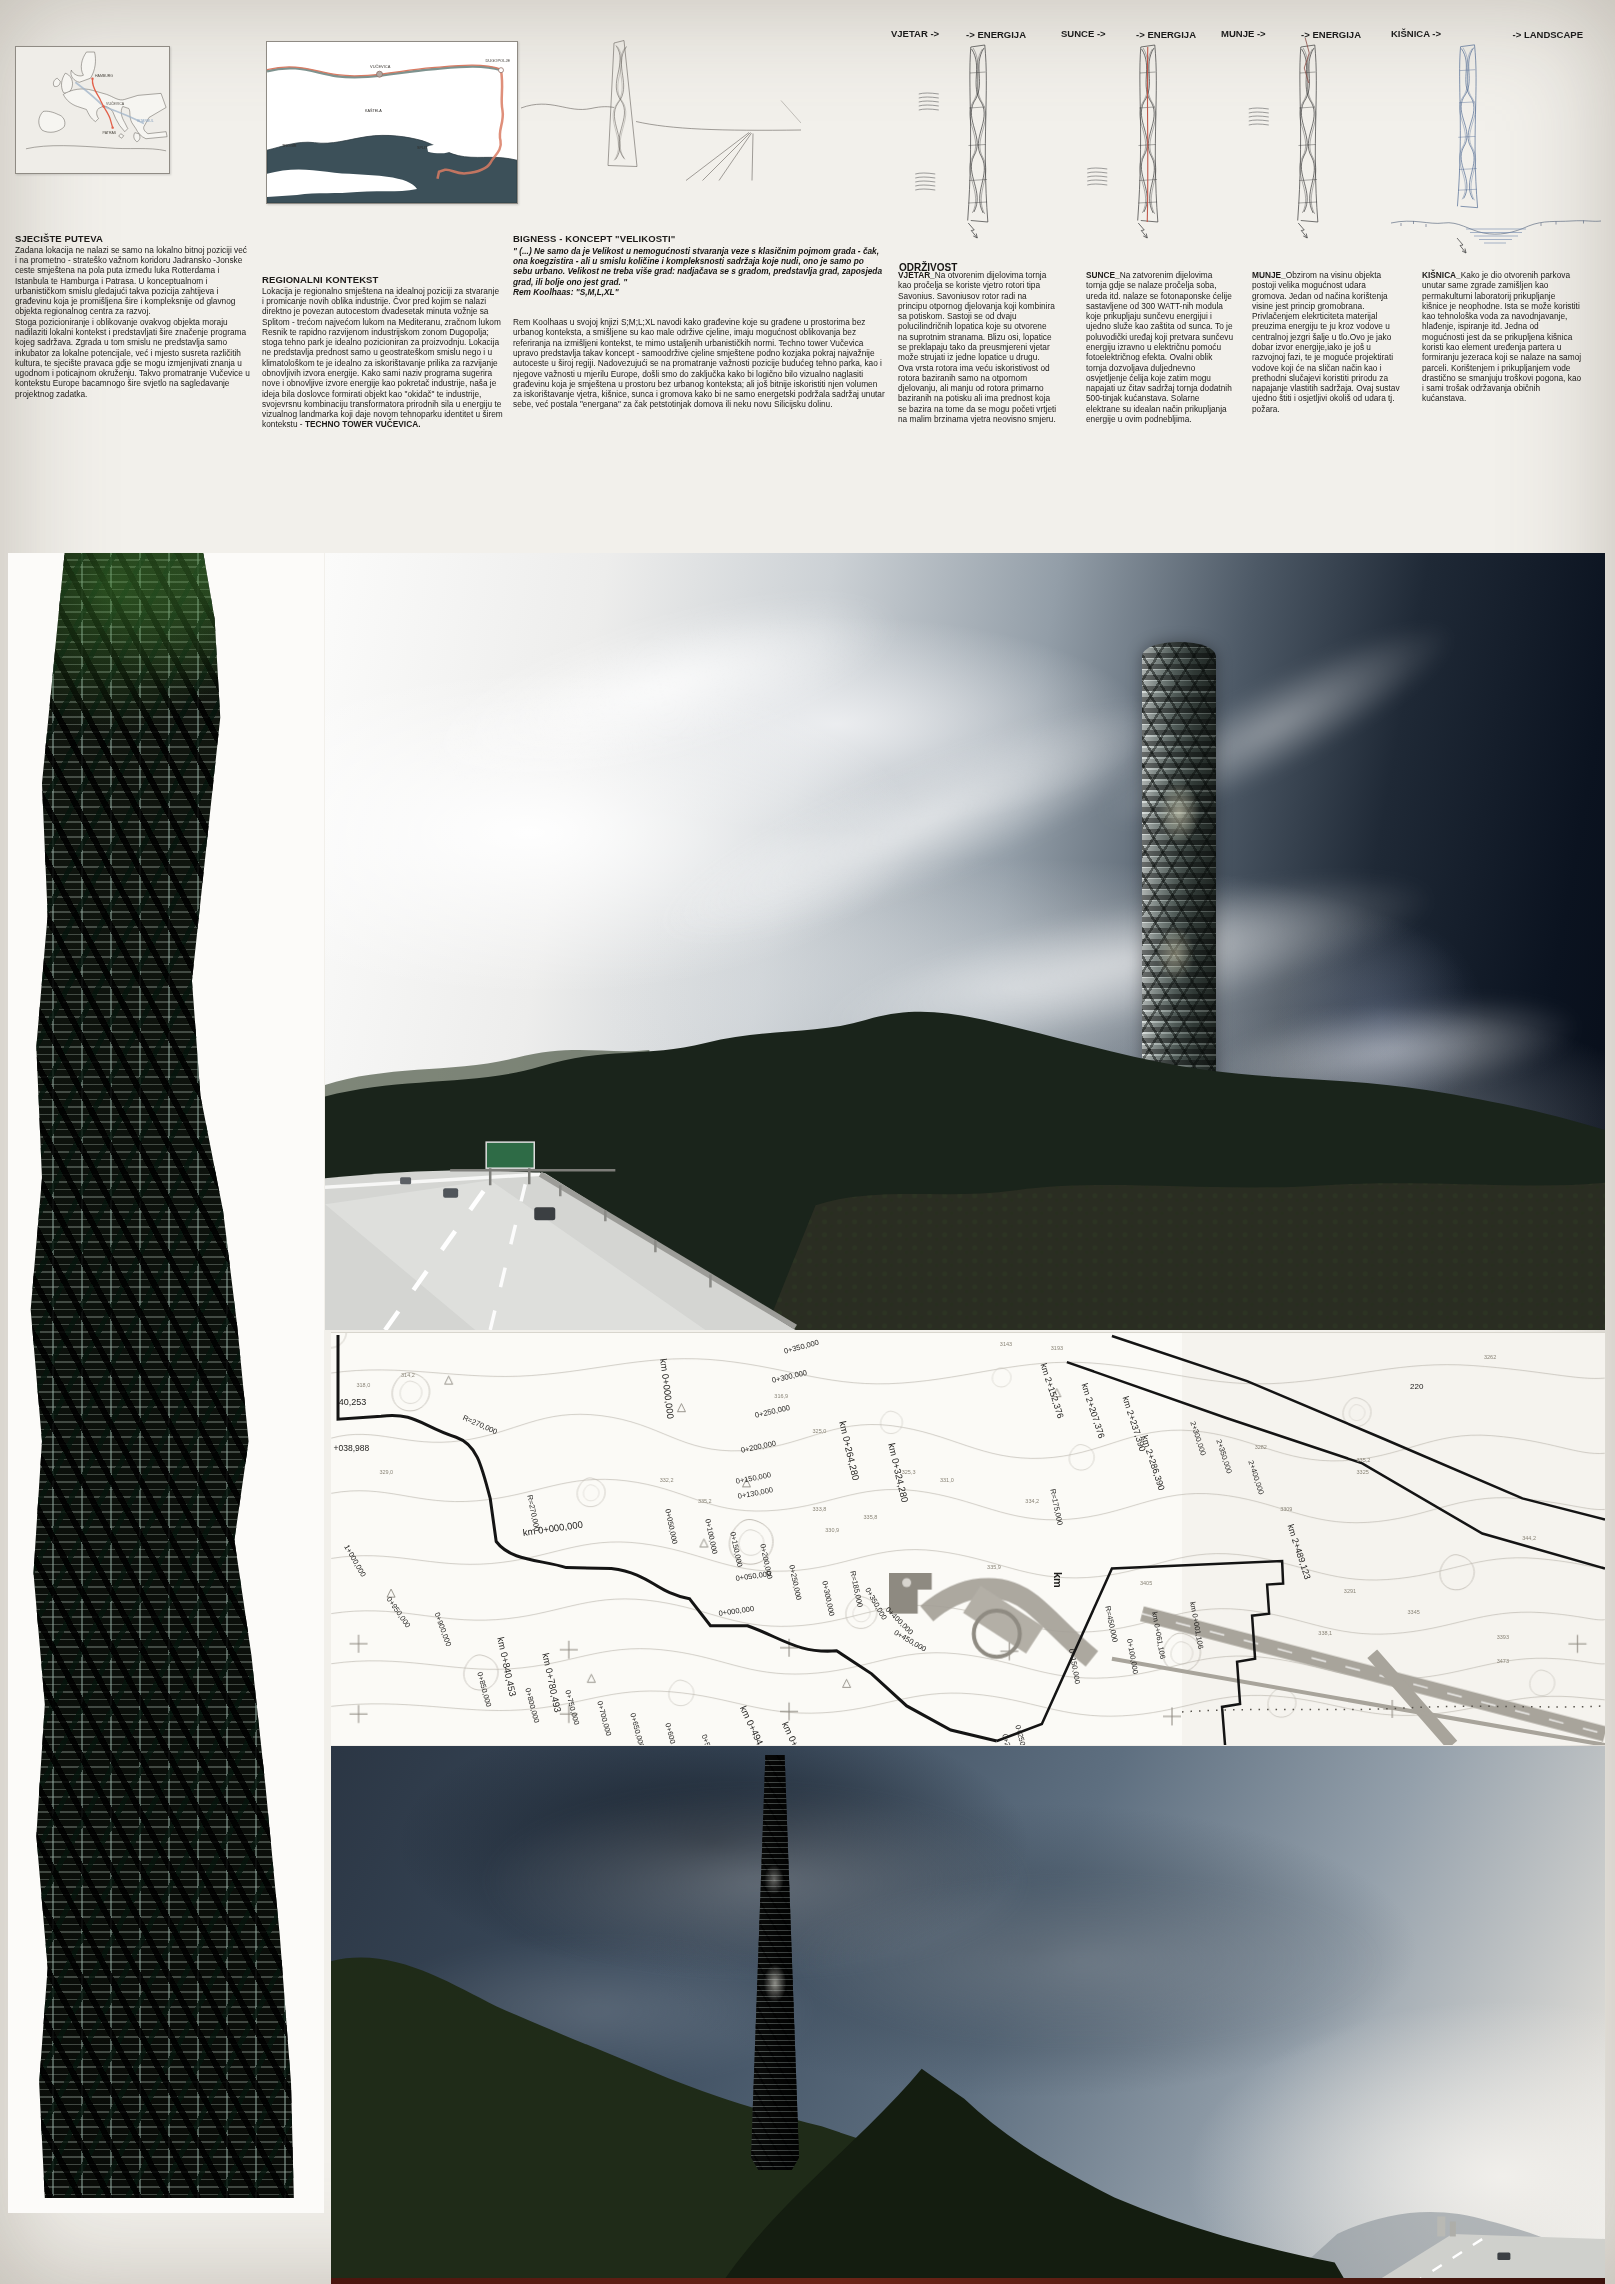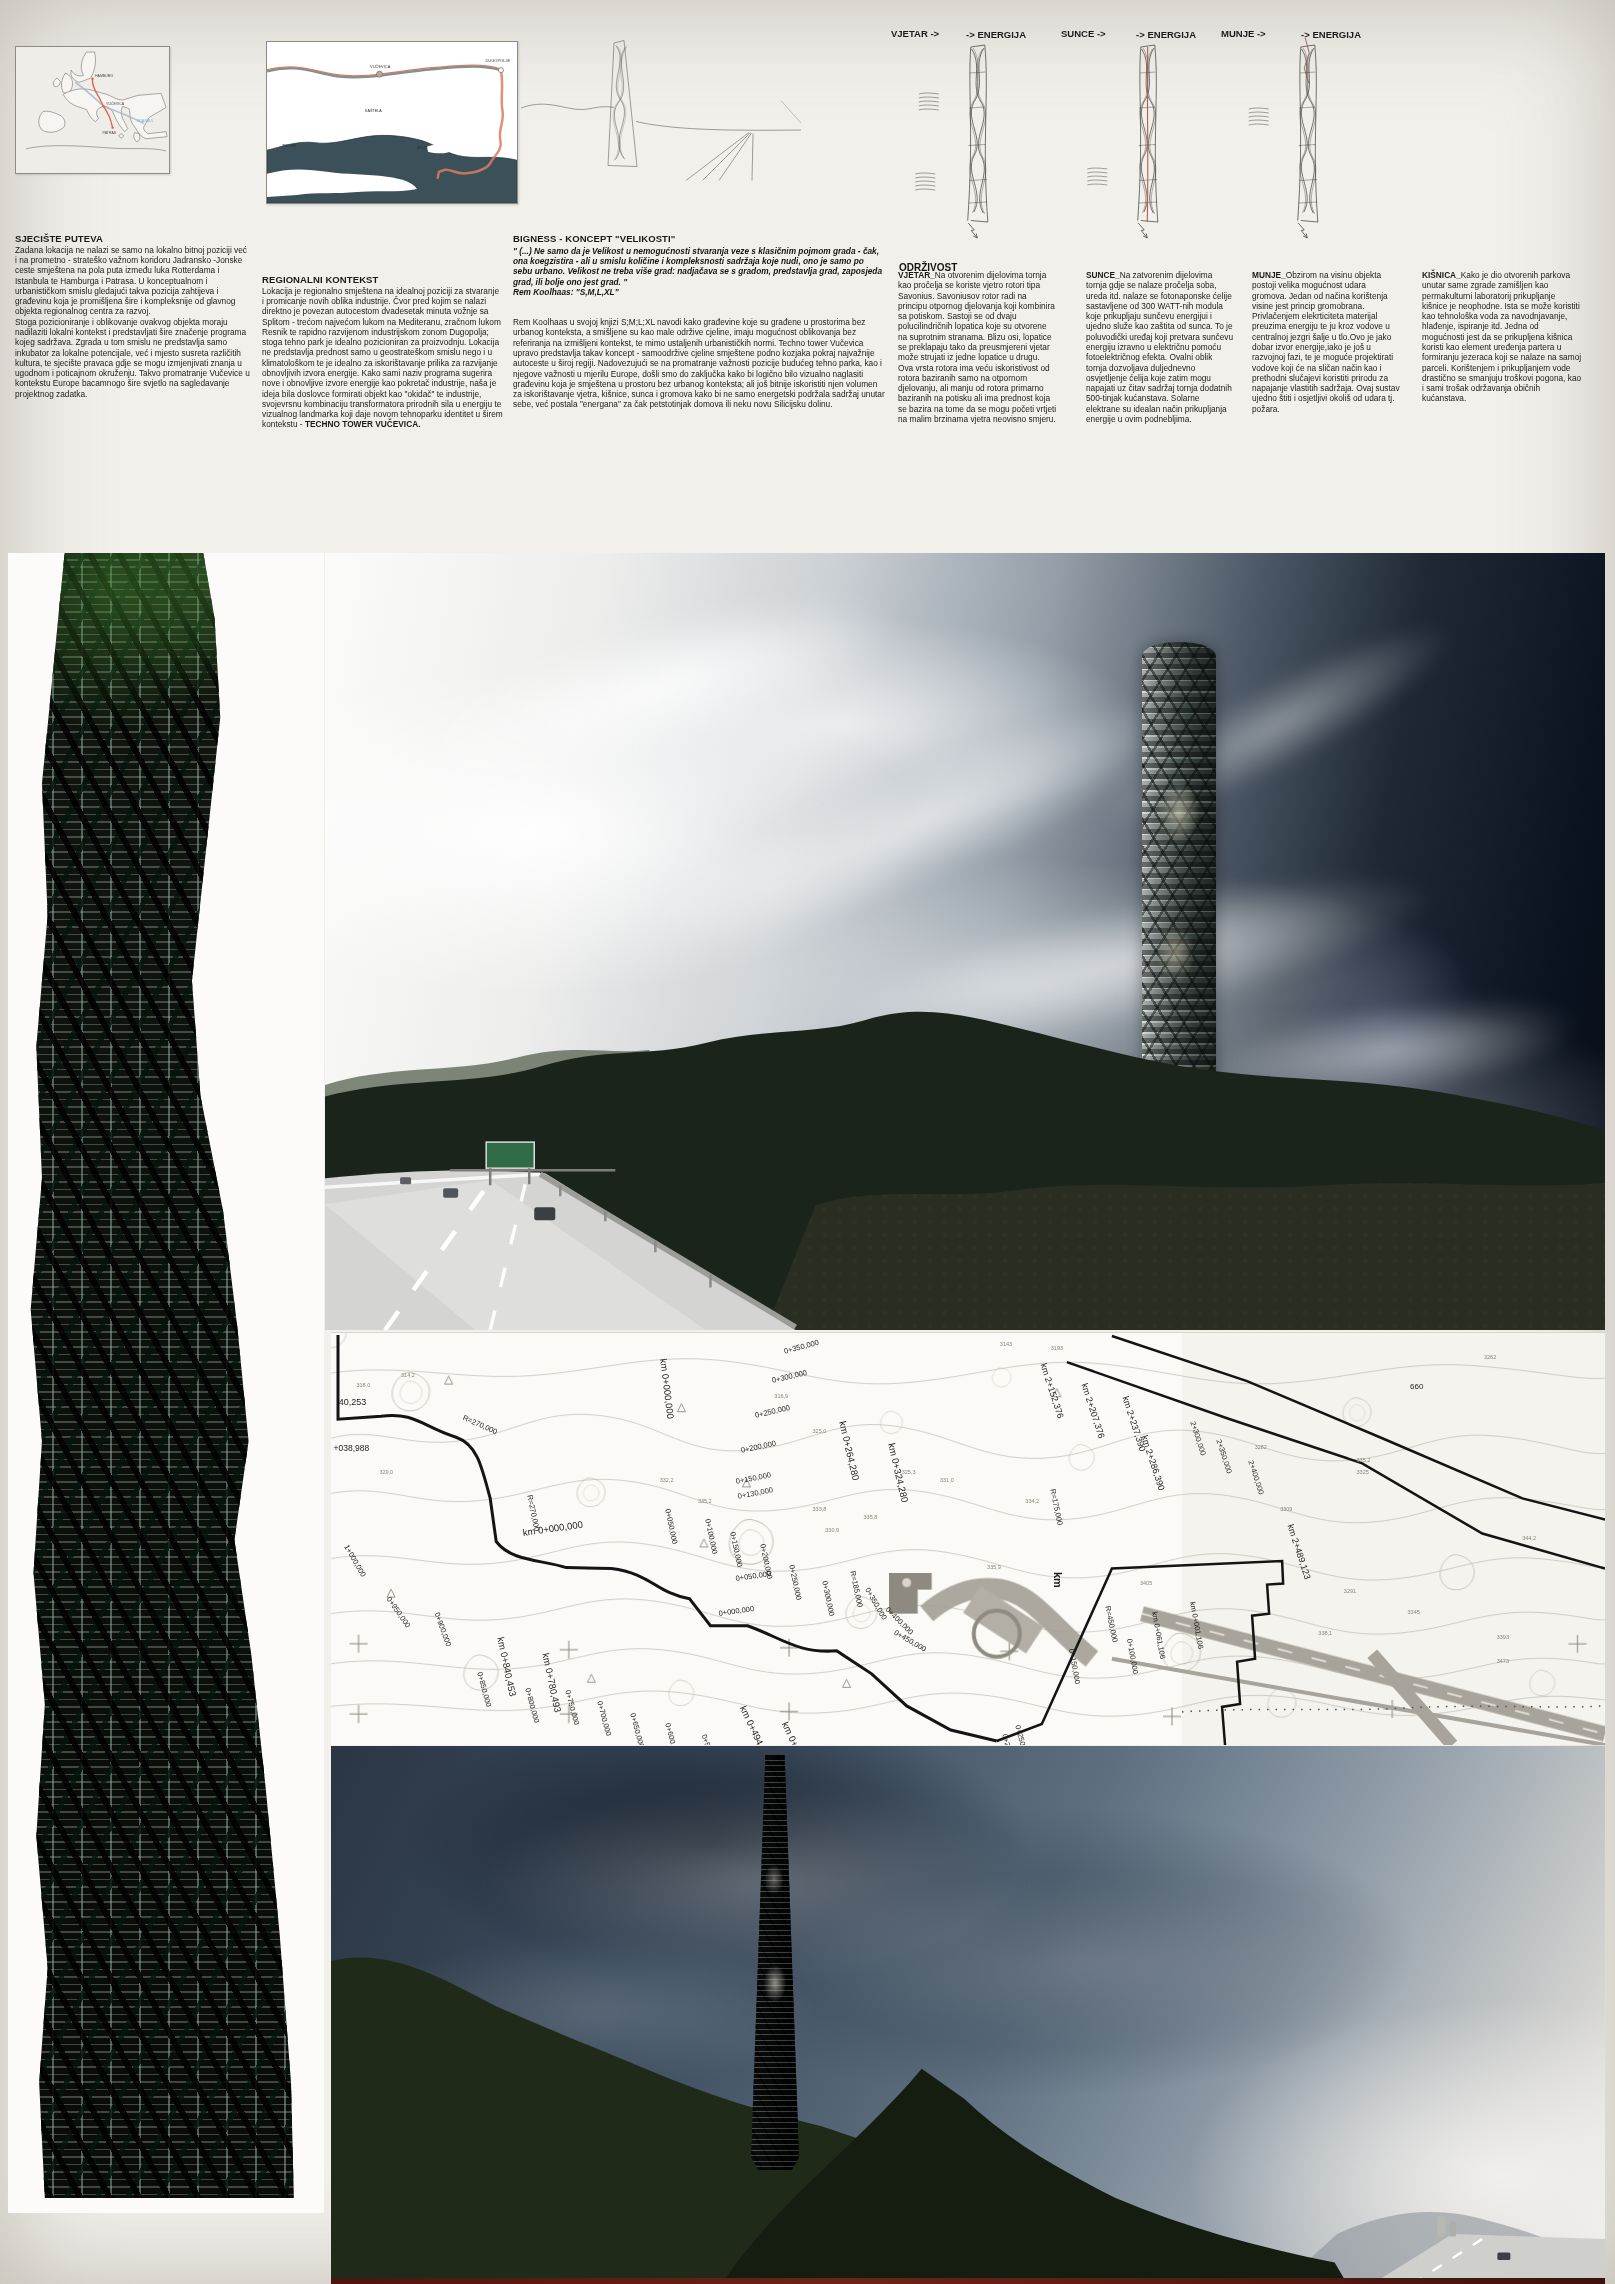--- a/index.html
+++ b/index.html
@@ -190,20 +190,33 @@
     </svg>
   </div>
   <div class="abs" style="left:1221px;top:22.5px;width:170px;height:225px;">
     <span class="dlabel" style="left:0;top:5px;">MUNJE -&gt;</span>
     <span class="dlabel" style="right:30px;top:6px;">-&gt; ENERGIJA</span>
     <svg viewBox="0 0 339 450" width="170" height="225">
       <use href="#wind" x="55" y="170" stroke="#6b6b6b"></use>
       <use href="#twr" transform="translate(125,40) scale(1.55,1.0)" stroke="#3a3a3a"></use>
       <path d="M168,30 L176,60 L166,90 L175,120" stroke="#8a4a42" stroke-width="1.6" fill="none"></path>
       <use href="#bolt" transform="translate(150,400)" stroke="#4a4a4a"></use>
+    </svg>
+  </div>
+  <div class="abs" style="left:1391px;top:22.5px;width:210px;height:235px;">
+    <span class="dlabel" style="left:0;top:5px;">KIŠNICA -&gt;</span>
+    <span class="dlabel" style="right:18px;top:6px;">-&gt; LANDSCAPE</span>
+    <svg viewBox="0 0 420 470" width="210" height="235">
+      <use href="#twr" transform="translate(105,40) scale(1.55,0.92)" stroke="#4c6690"></use>
+      <g stroke="#4a5b74" fill="none" stroke-width="1.2">
+        <path d="M0,400 C45,390 75,404 105,400 C135,396 155,414 185,420 C215,426 245,420 275,406 C305,394 330,398 360,396 C390,394 405,398 420,396"></path>
+        <path d="M150,412 h120 M158,419 h104 M166,426 h88 M176,433 h66 M186,440 h44" stroke="#6e87ab"></path>
+        <path d="M20,400 v6 M45,396 v6 M70,402 v6 M300,400 v6 M330,397 v6 M385,395 v6" stroke="#50607a"></path>
+      </g>
+      <use href="#bolt" transform="translate(128,430)" stroke="#4a4a4a"></use>
     </svg>
   </div>
 
   <div class="tcol" style="left:15px;top:233px;width:235px;">
     <p class="thead">SJECIŠTE PUTEVA</p>
     <p>Zadana lokacija ne nalazi se samo na lokalno bitnoj poziciji već i na prometno - strateško važnom koridoru Jadransko -Jonske ceste smještena na pola puta između luka Rotterdama i Istanbula te Hamburga i Patrasa. U konceptualnom i urbanističkom smislu gledajući takva pozicija zahtijeva i građevinu koja je promišljena šire i kompleksnije od glavnog objekta regionalnog centra za razvoj.</p>
     <p>Stoga pozicioniranje i oblikovanje ovakvog objekta moraju nadilaziti lokalni kontekst i predstavljati šire značenje programa kojeg sadržava. Zgrada u tom smislu ne predstavlja samo inkubator za lokalne potencijale, već i mjesto susreta različitih kultura, te sjecište pravaca gdje se mogu izmjenjivati znanja u ugodnom i poticajnom okruženju. Takvo promatranje Vučevice u kontekstu Europe bacamnogo šire svjetlo na sagledavanje projektnog zadatka.</p>
   </div>
 
   <div class="tcol" style="left:262px;top:233px;width:241px;margin-top:41px;">
@@ -395,21 +408,21 @@
         <span class="ml" style="left: 75.7%; top: 46%; transform: rotate(72deg); font-size: 9px;">km 2+489,123</span>
         <span class="ml" style="left: 57%; top: 37.5%; transform: rotate(78deg);">R=175,000</span>
         <span class="ml" style="left: 68%; top: 65%; transform: rotate(80deg);">km 0+001,106</span>
         <span class="ml" style="left: 65%; top: 67.5%; transform: rotate(80deg);">km 0+061,106</span>
         <span class="ml" style="left: 61.3%; top: 66%; transform: rotate(78deg);">R=450,000</span>
         <span class="ml b" style="left: 57.5%; top: 58%; transform: rotate(90deg); font-size: 11px;">km</span>
         <span class="ml" style="left: 63%; top: 74%; transform: rotate(80deg);">0+100,000</span>
         <span class="ml" style="left: 58.5%; top: 76.5%; transform: rotate(80deg);">0+150,000</span>
         <span class="ml" style="left: 54.2%; top: 95%; transform: rotate(75deg);">0+250,000</span>
         <span class="ml" style="left: 53.2%; top: 97%; transform: rotate(75deg);">0+210,000</span>
-        <span class="ml" style="left: 84.7%; top: 12%; font-size: 8px;">660</span>
+        <span class="ml" style="left: 84.7%; top: 12%; font-size: 8px;">220</span>
       </div>
     <div class="abs" style="left:0;top:0;width:100%;height:100%;">
         <span class="el" style="left: 2%; top: 12%;">318,0</span>
         <span class="el" style="left: 5.5%; top: 9.5%;">314,2</span>
         <span class="el" style="left: 34.8%; top: 14.5%;">316,9</span>
         <span class="el" style="left: 37.8%; top: 23%;">325,0</span>
         <span class="el" style="left: 3.8%; top: 33%;">329,0</span>
         <span class="el" style="left: 25.8%; top: 35%;">332,2</span>
         <span class="el" style="left: 28.8%; top: 40%;">335,2</span>
         <span class="el" style="left: 37.8%; top: 42%;">333,8</span>

